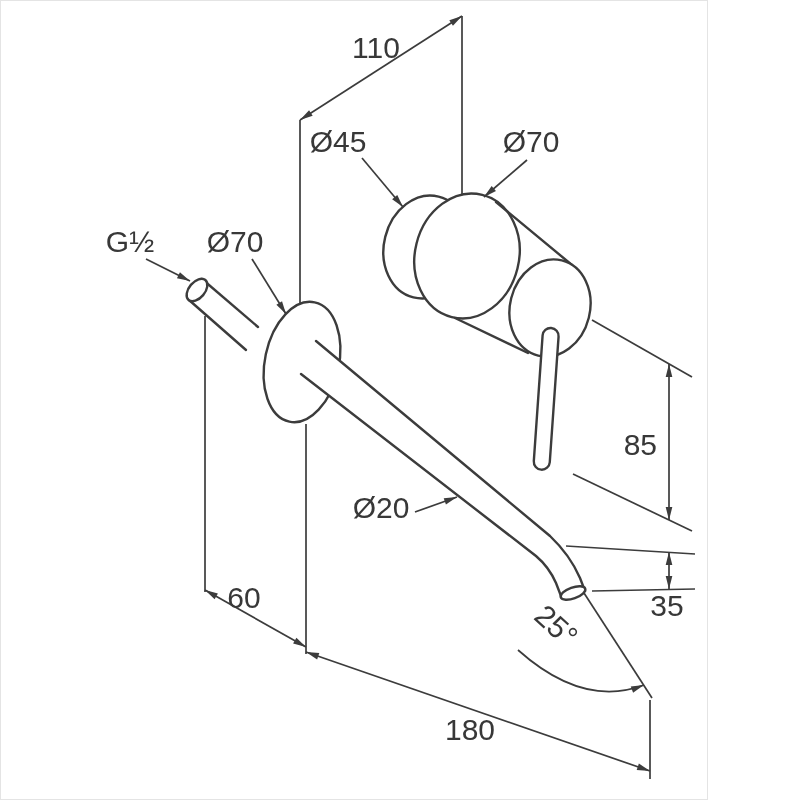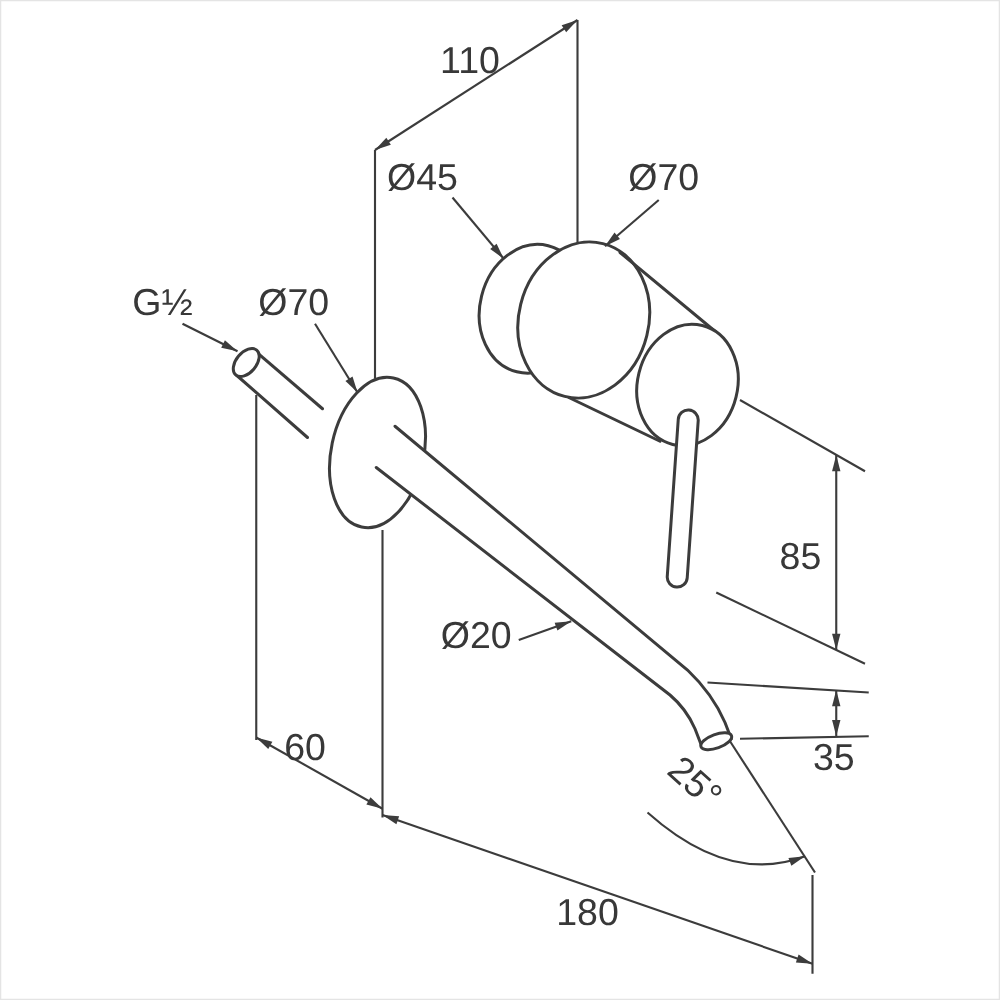--- a/index.html
+++ b/index.html
@@ -1,17 +1,17 @@
 <!DOCTYPE html>
 <html><head>
 <meta charset="utf-8">
 <style>
   html,body { margin:0; padding:0; background:#ffffff; }
   .canvas {
-    width:800px; height:800px; position:relative; background:#ffffff;
+    width:708px; height:800px; position:relative; background:#ffffff;
     box-shadow: inset 0 0 0 1px #e4e4e4;
     font-family:"Liberation Sans", sans-serif;
   }
   svg { display:block; }
   text {
     font-family:"Liberation Sans", sans-serif;
     font-size:30px;
     fill:#383838;
   }
   .obj  { fill:none;    stroke:#3c3c3c; stroke-width:2.4; stroke-linecap:round; }

